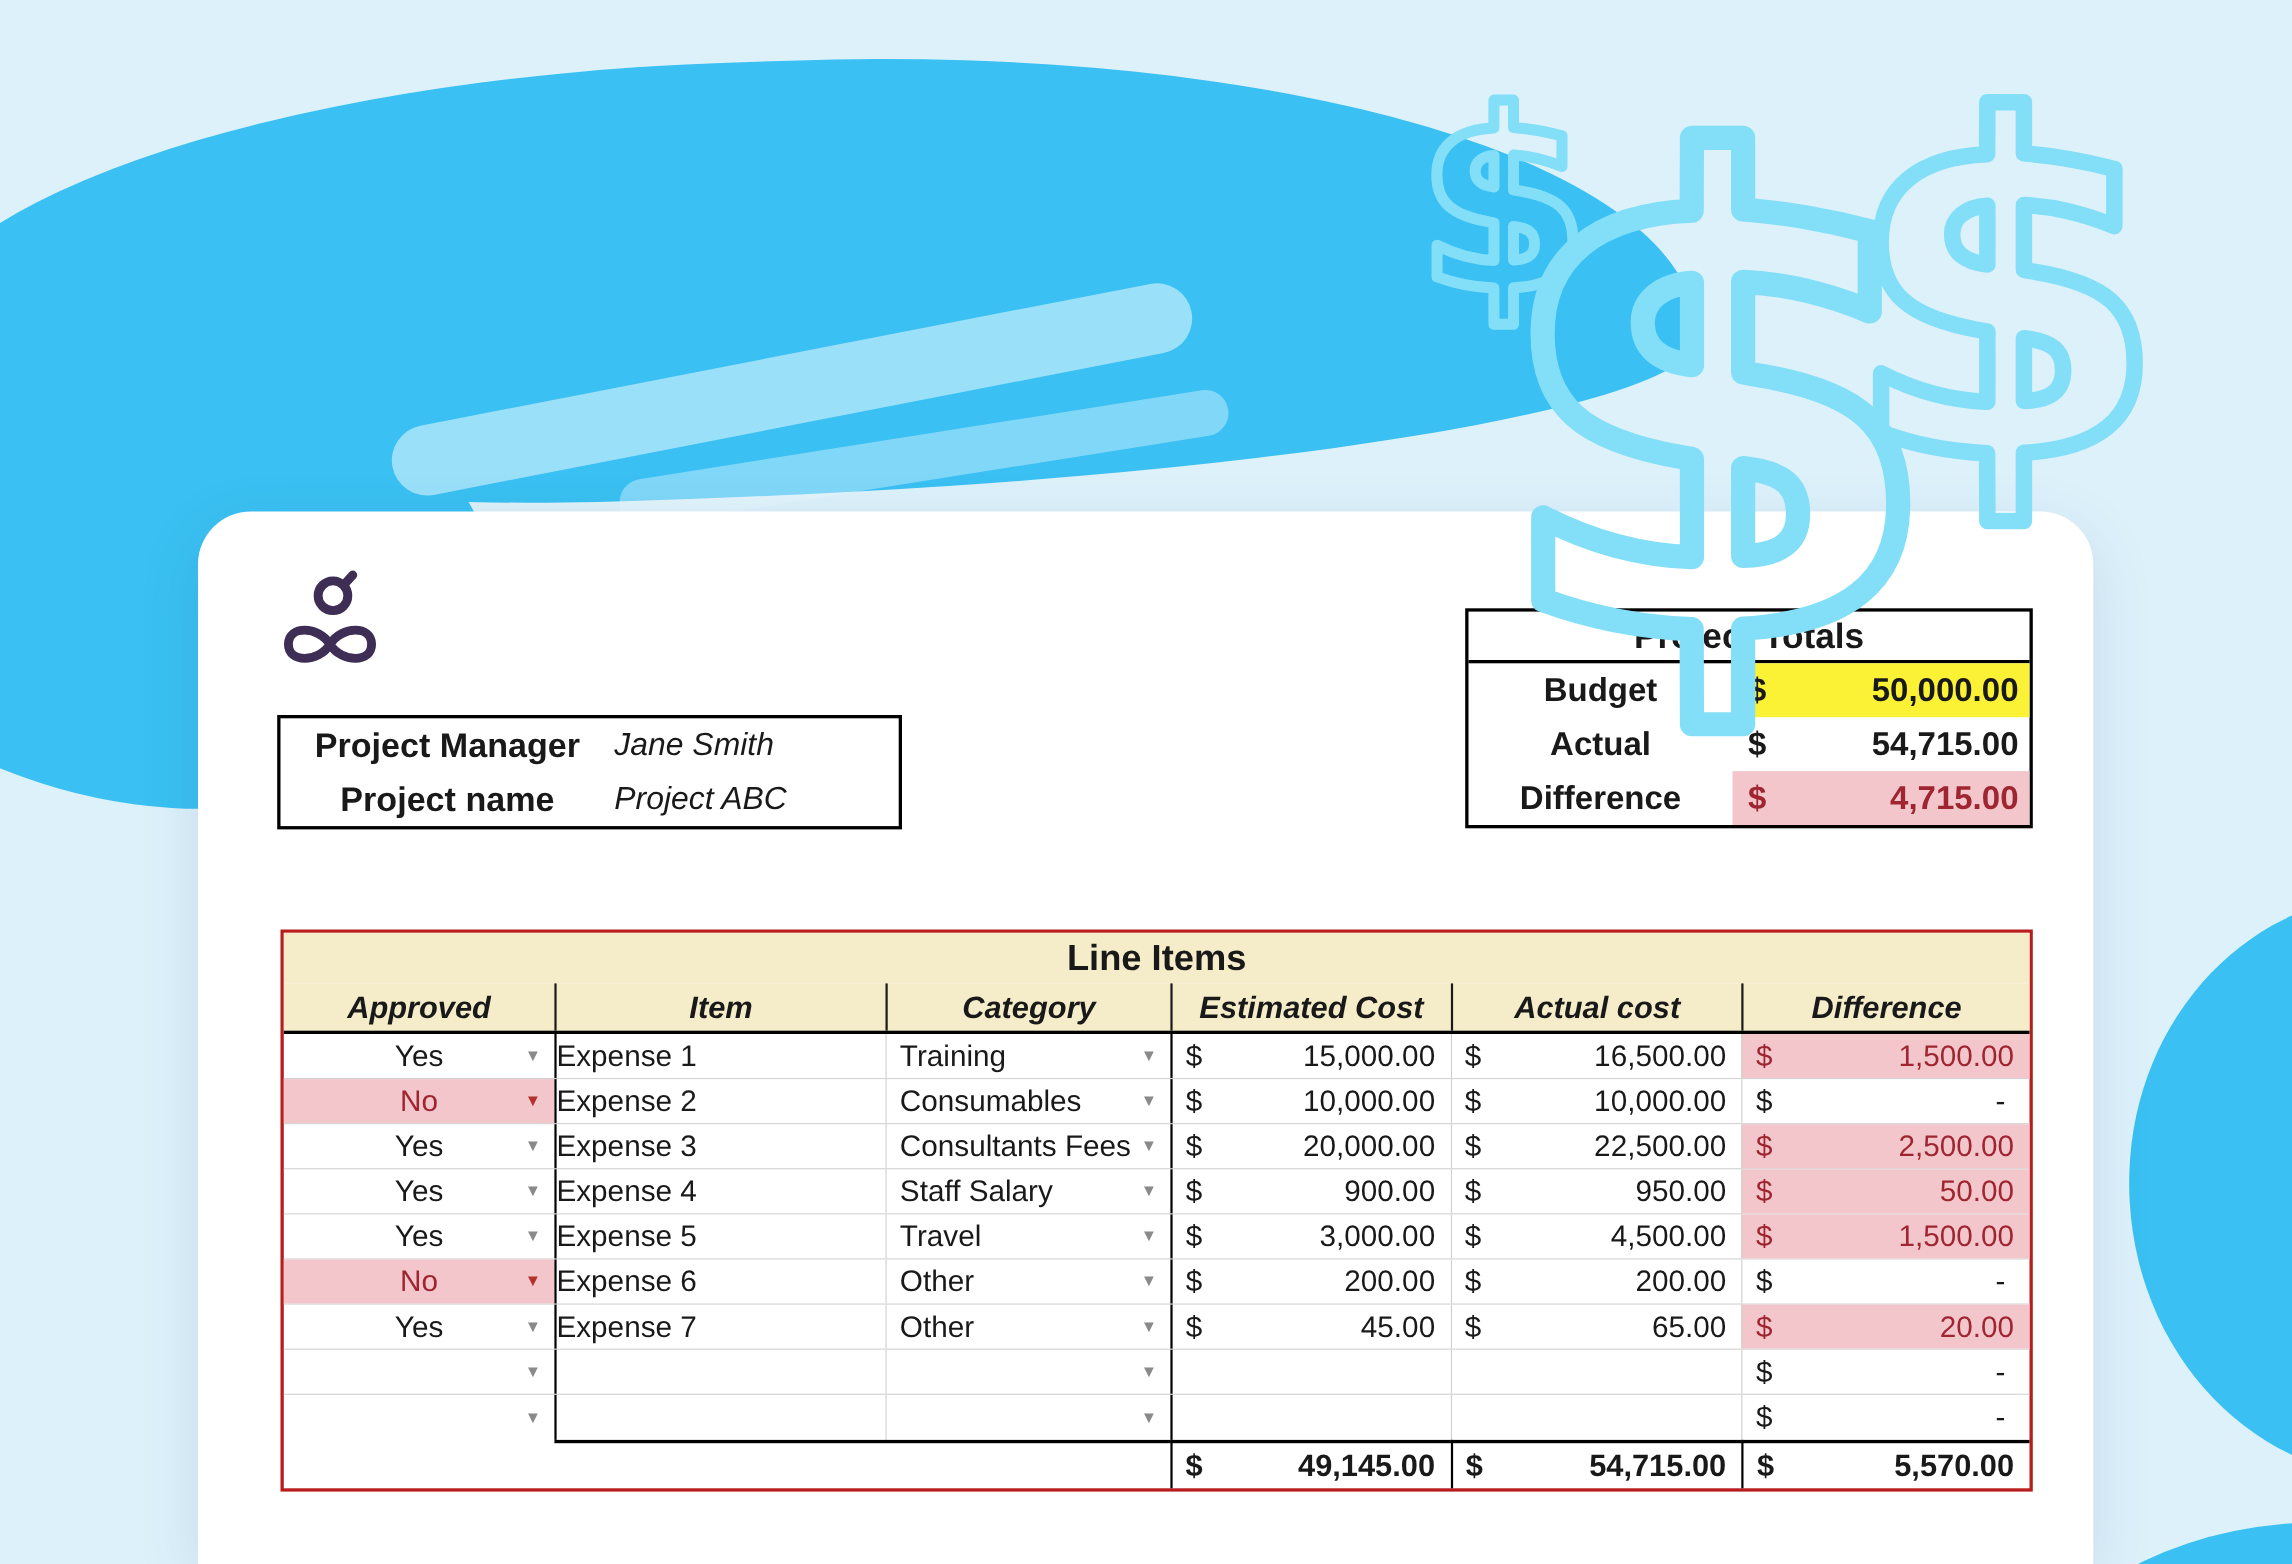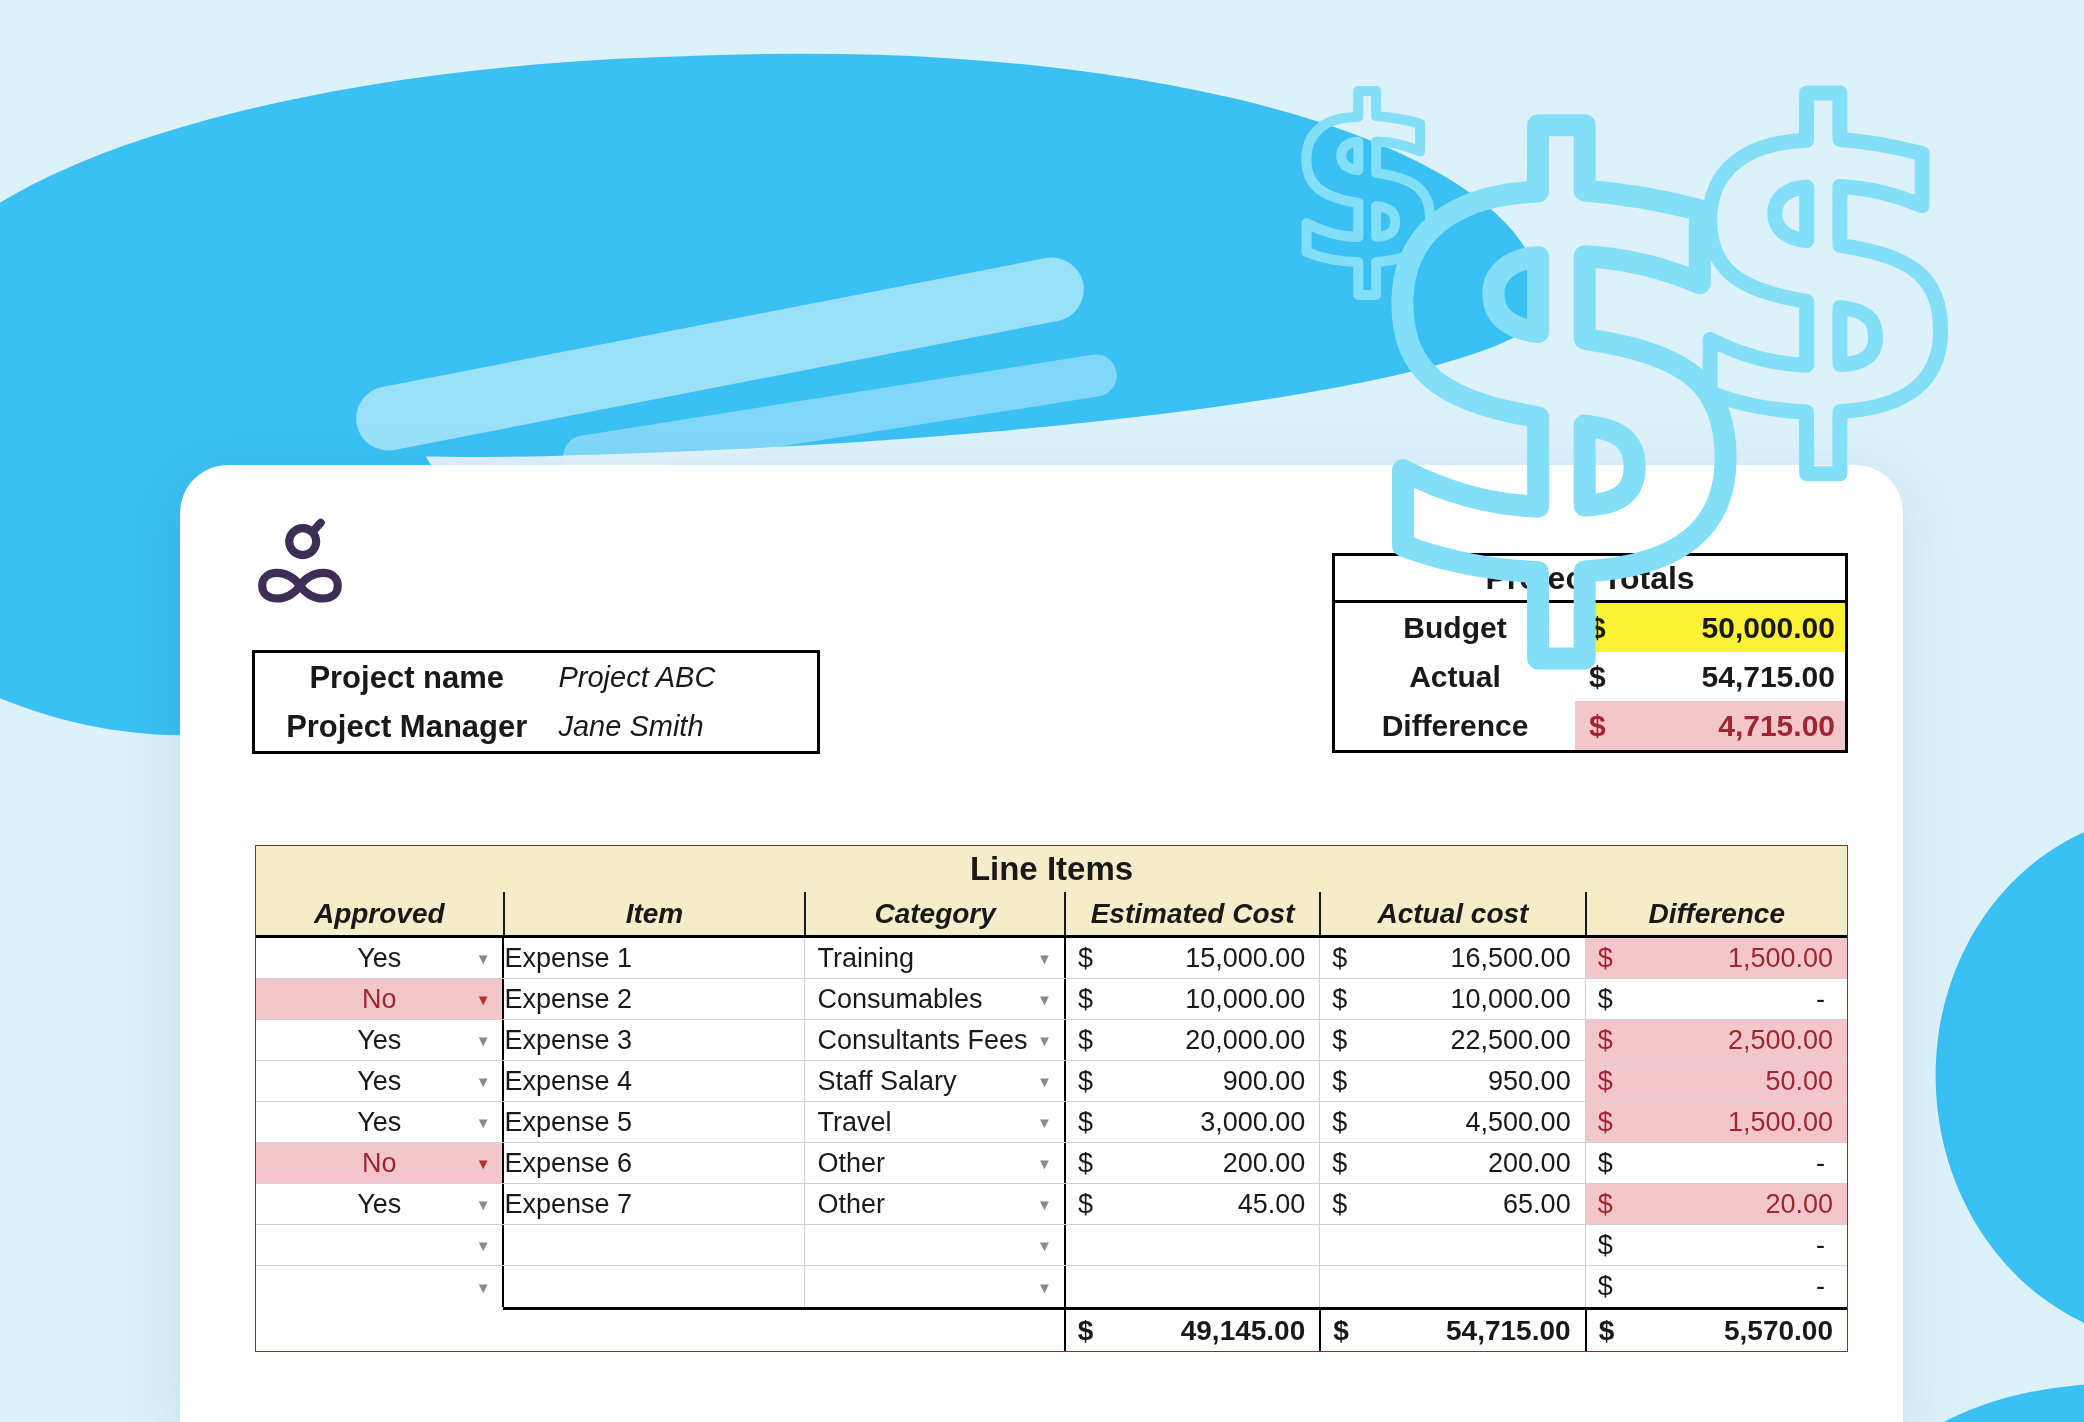--- a/index.html
+++ b/index.html
@@ -72,21 +72,21 @@
   .pt-row { display:flex; height:49px; align-items:stretch; }
   .pt-label { flex:0 0 240px; display:flex; align-items:center; justify-content:center; font-weight:bold; font-size:30px; }
   .pt-val { flex:1; display:flex; align-items:center; font-size:30px; font-weight:600; }
   .pt-val .cur { padding-left:14px; }
   .pt-val .amt { margin-left:auto; padding-right:10px; }
   .hl-yellow { background:#fcf235; }
   .hl-pink { background:#f3c6cb; color:#9f2631; }
   
   .li-table {
     position:absolute; left:75px; top:380px; width:1593px;
-    border:1px solid #b91c1c; background:#fff;
+    border:3px solid #b91c1c; background:#fff;
   }
   .li-title { height:46px; background:#f5ecc9; display:flex; align-items:center; justify-content:center; font-weight:bold; font-size:33px; }
   .li-head { height:46px; background:#f5ecc9; display:flex; border-bottom:3px solid #000; }
   .li-head .hcell { display:flex; align-items:center; justify-content:center; font-style:italic; font-weight:bold; font-size:28px; }
   .li-head .hcell + .hcell { border-left:2px solid #1a1a1a; }
   .li-row { display:flex; height:41px; border-bottom:1px solid #d2d2d2; }
   .li-row:last-child { border-bottom:none; }
   .cell { display:flex; align-items:center; font-size:27px; position:relative; }
   .w1{width:249px} .w2{width:305px} .w3{width:262px} .w4{width:258px} .w5{width:268px} .w6{width:265px}
   .bl-black{border-left:2px solid #000;} .bl-gray{border-left:1px solid #cfcfcf;}
@@ -123,26 +123,26 @@
         <g fill="none" stroke="#3e2d55" stroke-width="9" stroke-linecap="round">
           <circle cx="53" cy="27" r="15"></circle>
           <line x1="64" y1="16" x2="73" y2="6"></line>
           <path d="M 8,76 C 8,57 38,57 50,76 C 62,95 92,95 92,76 C 92,57 62,57 50,76 C 38,95 8,95 8,76 Z"></path>
         </g>
       </svg>
     </div>
 
     <div class="info-box">
       <div class="info-row">
+        <span class="info-label">Project Manager</span>
+        <span class="info-value">Jane Smith</span>
+      </div>
+      <div class="info-row">
         <span class="info-label">Project name</span>
         <span class="info-value">Project ABC</span>
-      </div>
-      <div class="info-row">
-        <span class="info-label">Project Manager</span>
-        <span class="info-value">Jane Smith</span>
       </div>
     </div>
 
     <div class="pt-box">
       <div class="pt-title">Project Totals</div>
       <div class="pt-row">
         <span class="pt-label">Budget</span>
         <span class="pt-val hl-yellow">
             <span class="cur">$</span>
             <span class="amt">50,000.00</span>

